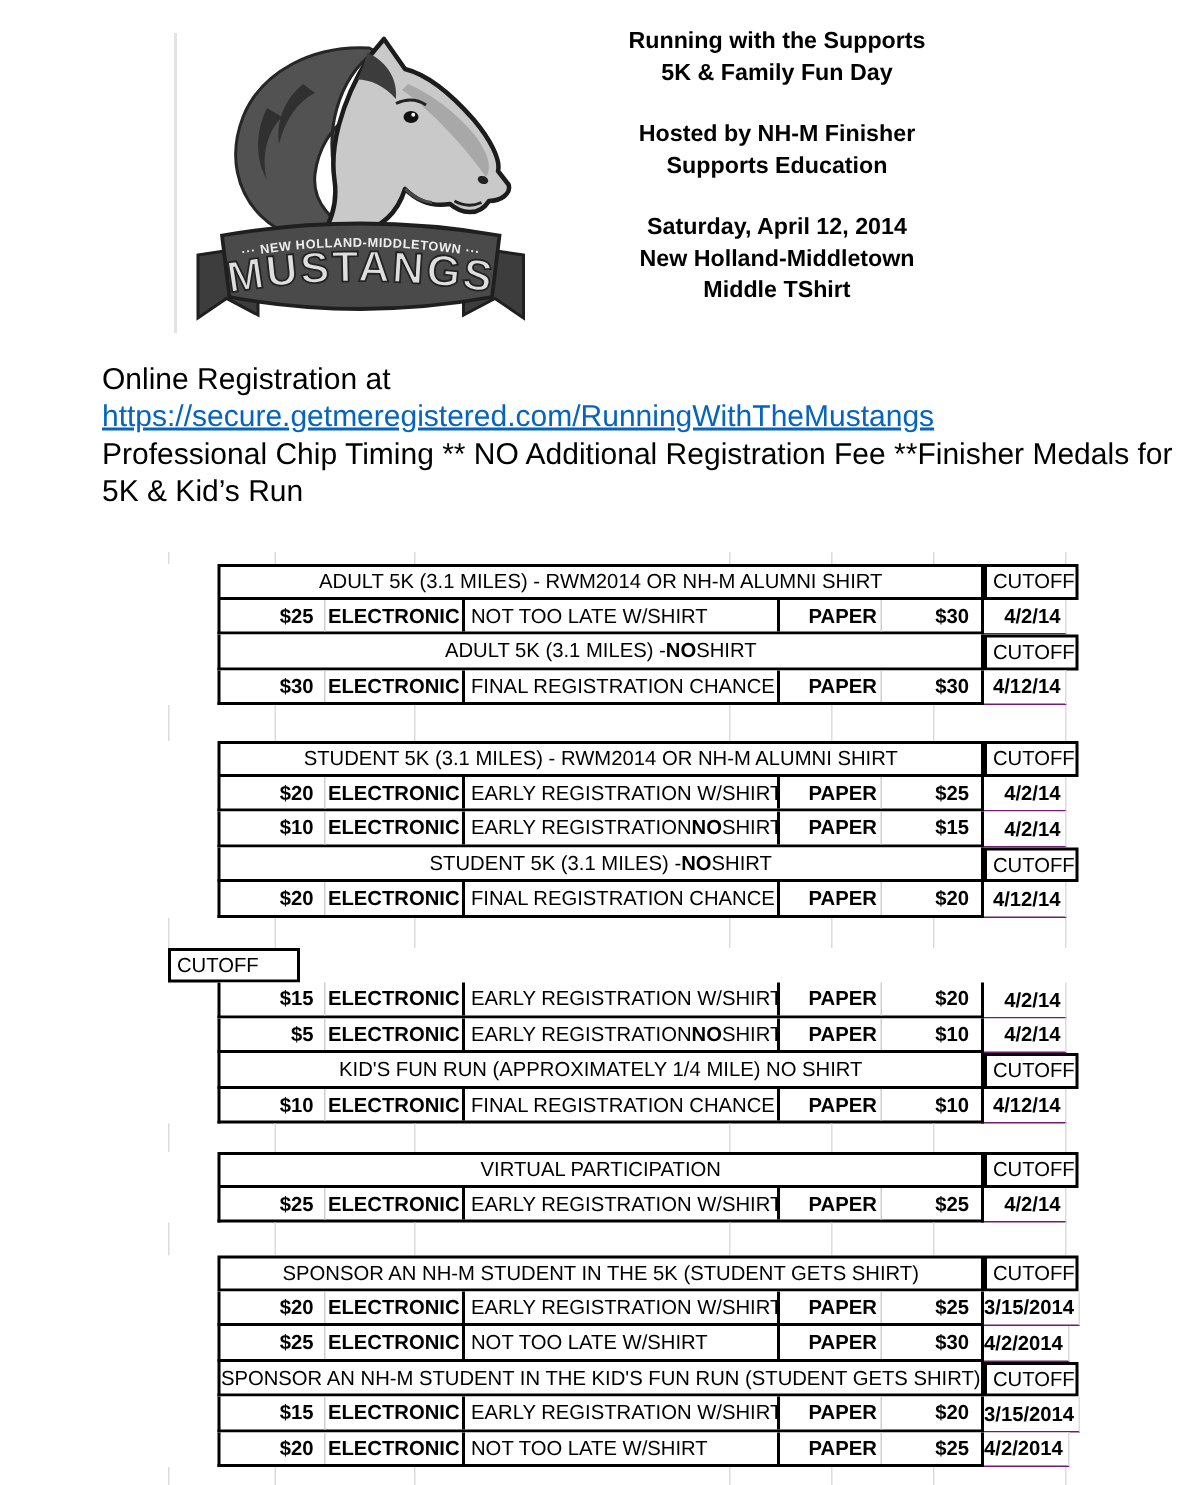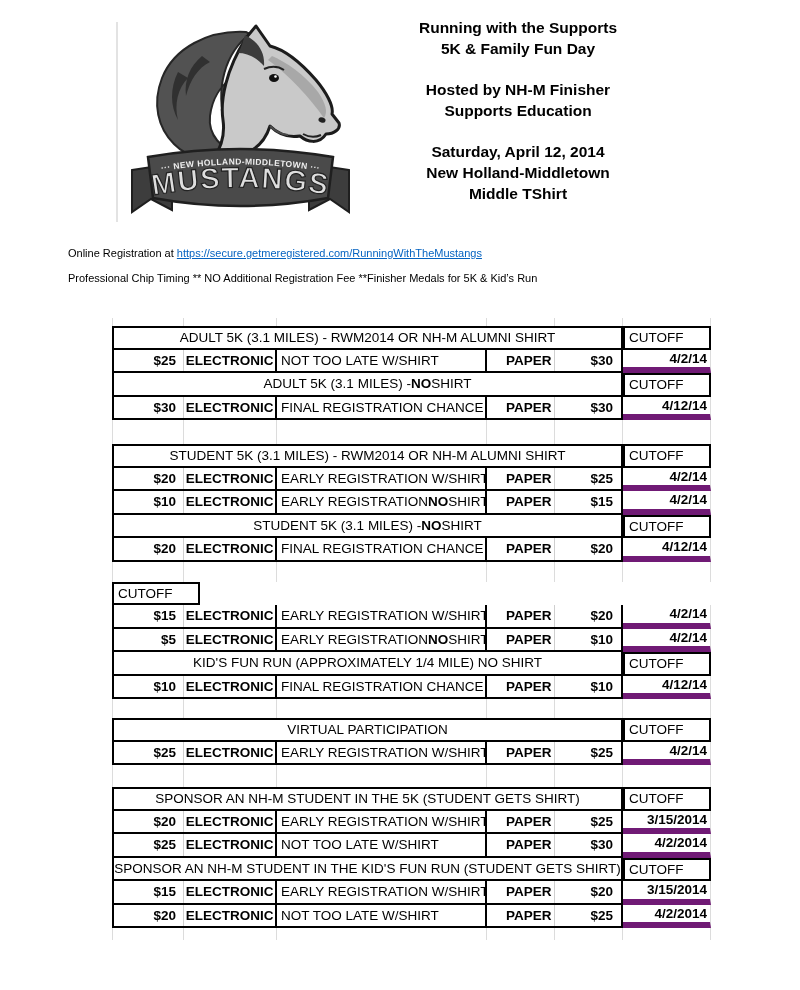--- a/index.html
+++ b/index.html
@@ -7,40 +7,40 @@
   .page{position:relative;width:800px;height:990px;background:#fff;}
 
   
   .hdr{position:relative;height:241px;}
   .logo{position:absolute;left:116px;top:22px;width:245px;height:200px;border-left:2px solid #e3e3e3;}
   .titleblock{position:absolute;left:380px;top:17px;width:276px;text-align:center;
     font-weight:bold;font-size:15.5px;line-height:21px;}
   .titleblock p{margin:0 0 20px 0;}
 
   
-  .intro{margin:0 0 0 68px;width:726px;font-size:11px;line-height:25px;}
+  .intro{margin:0 0 0 68px;width:726px;font-size:20px;line-height:25px;}
   .intro-line{white-space:pre-wrap;}
   a.reg-link{color:#0563c1;text-decoration:underline;}
 
   
   .sheet{margin:27px 0 0 112px;width:599px;}
   .t-row{display:flex;height:23.5px;}
   .t-main{display:flex;width:511px;box-sizing:border-box;
-    border-left:2px solid #000;border-right:2px solid #000;border-bottom:2px solid #000;background:#fff;}
+    border-left:2px solid #000;border-right:2px solid #000;border-bottom:2px solid #000;background:#fff;margin-left:33px;}
   .t-row.first .t-main{border-top:2px solid #000;}
   .cell{box-sizing:border-box;display:flex;align-items:center;font-size:13.5px;overflow:hidden;white-space:nowrap;}
   .c-a{width:70px;border-right:1px solid #cfcfcf;justify-content:flex-end;padding-right:7px;font-weight:bold;}
   .c-b{width:93px;border-right:2px solid #000;justify-content:center;font-weight:bold;}
   .c-c{width:210px;border-right:2px solid #000;padding-left:4px;}
   .c-d{width:68px;border-right:1px solid #cfcfcf;padding-left:19px;font-weight:bold;}
   .c-e{width:66px;justify-content:flex-end;padding-right:8px;font-weight:bold;}
   .c-h{width:507px;justify-content:center;}
   .cutoff{width:88px;box-sizing:border-box;display:flex;align-items:center;font-size:13.5px;background:#fff;}
   .cutoff.head{border:2px solid #000;padding-left:4px;}
-  .cutoff.date{border-right:1px solid #dcdcdc;border-bottom:6px solid #701a75;
+  .cutoff.date{border-right:1px solid #dcdcdc;border-bottom:1px solid #701a75;
     justify-content:flex-end;padding-right:3px;font-weight:bold;}
   .gap-row{display:flex;}
   .gap-row .g{box-sizing:border-box;border-right:1px solid #dcdcdc;height:100%;}
   .gap-row .g:first-child{border-left:1px solid #dcdcdc;}
   b{font-weight:bold;}
 </style>
 </head>
 <body>
 
 <div class="page">

